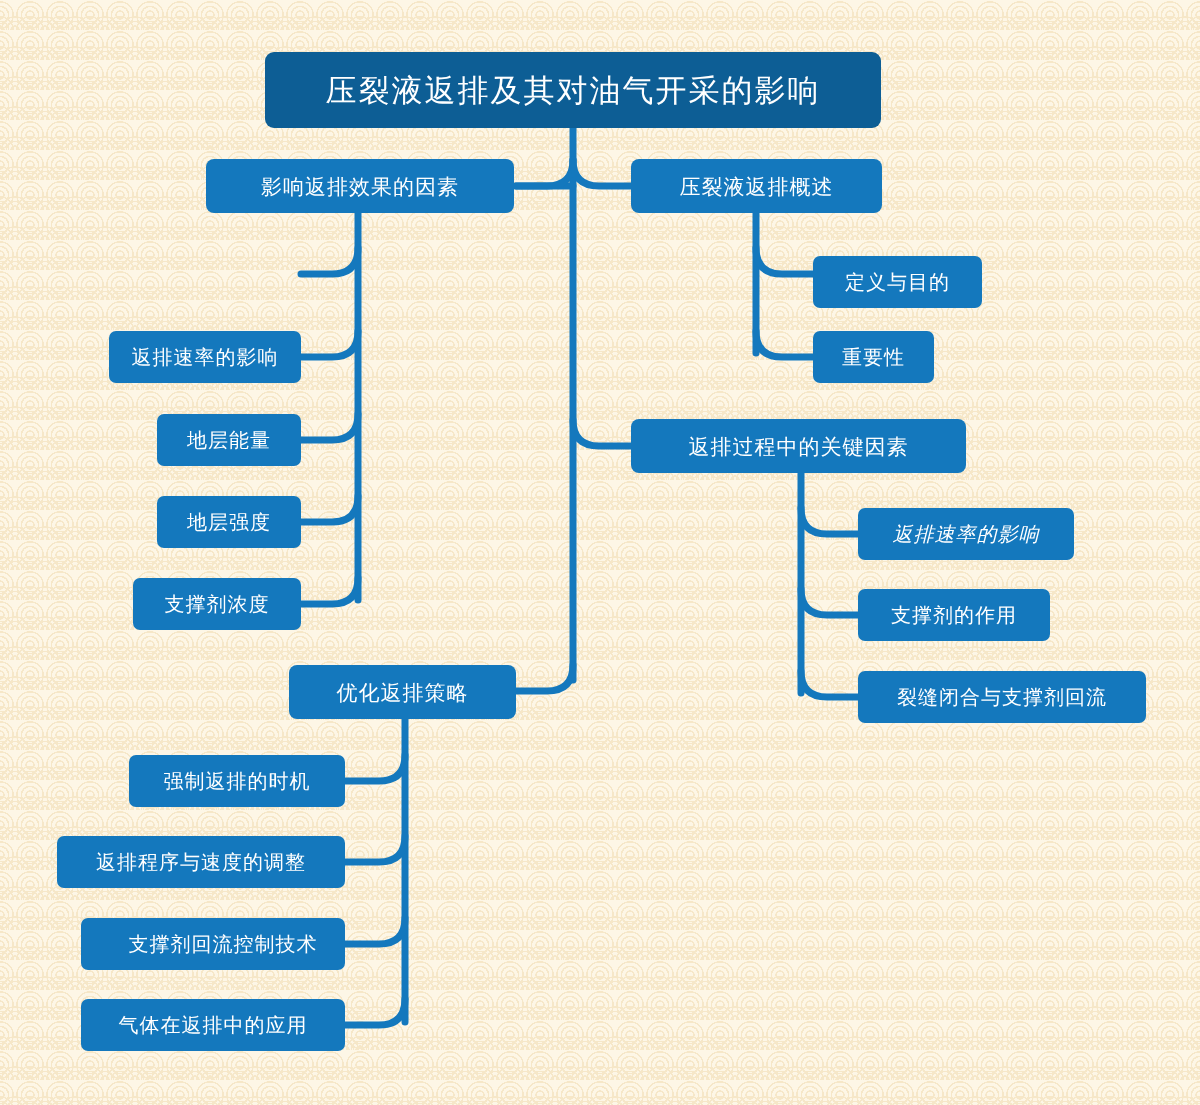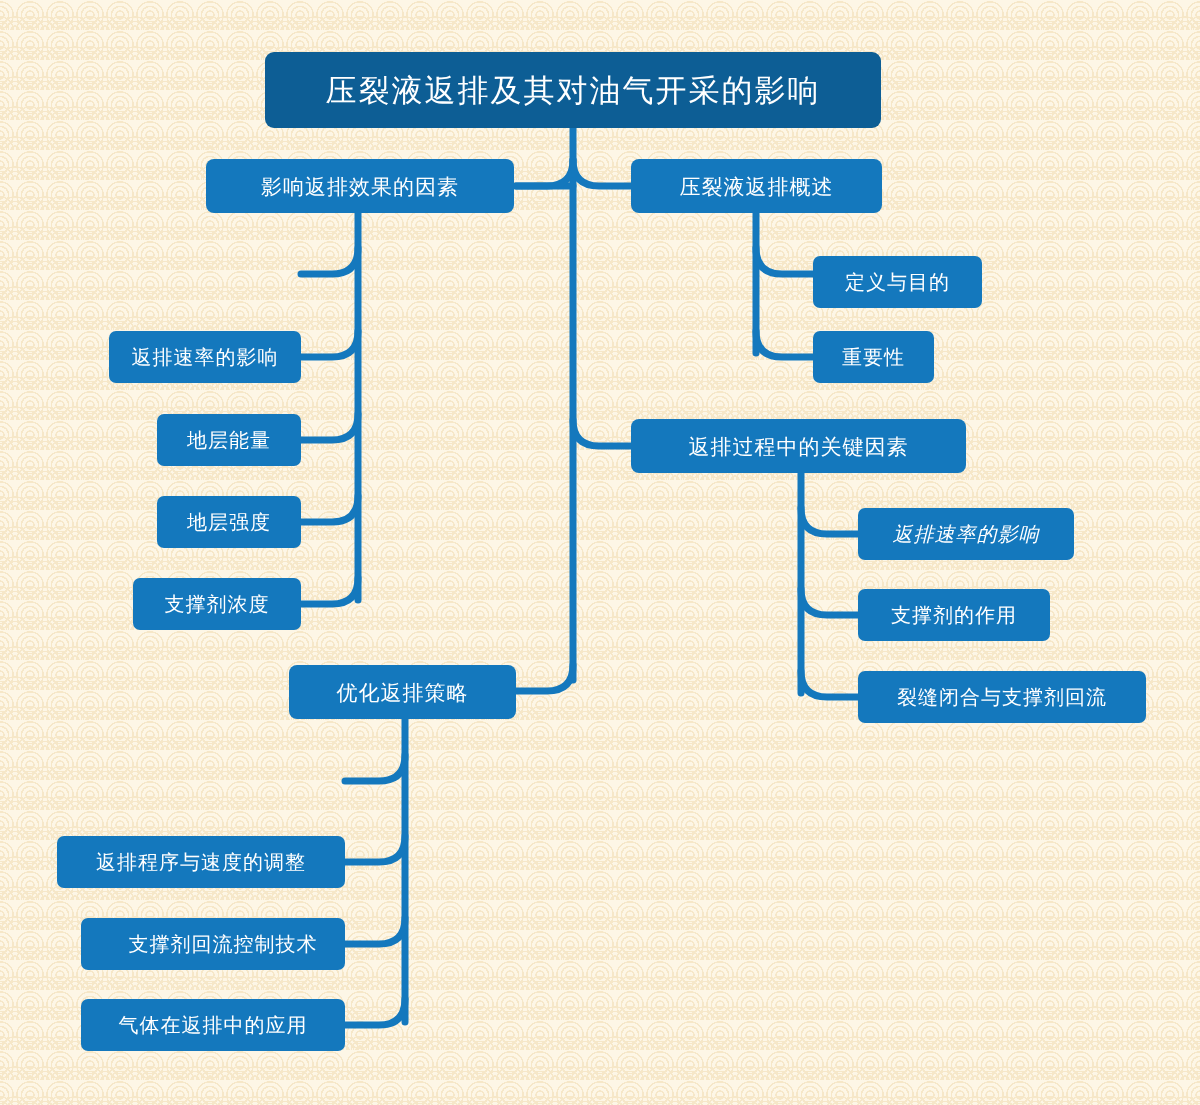--- a/index.html
+++ b/index.html
@@ -143,20 +143,21 @@
   <div class="node branch" style="left:631px; top:419px; width:335px; height:54px;">返排过程中的关键因素</div>
 
   <div class="node leaf" style="left:858px; top:508px; width:216px; height:52px;font-style:italic;">返排速率的影响</div>
 
   <div class="node leaf" style="left:858px; top:589px; width:192px; height:52px;">支撑剂的作用</div>
 
   <div class="node leaf" style="left:858px; top:671px; width:288px; height:52px;">裂缝闭合与支撑剂回流</div>
 
   <div class="node branch" style="left:289px; top:665px; width:227px; height:54px;">优化返排策略</div>
 
+  <div class="node leaf" style="left:129px; top:755px; width:216px; height:52px;">强制返排的时机</div>
 
   <div class="node leaf" style="left:57px; top:836px; width:288px; height:52px;">返排程序与速度的调整</div>
 
   <div class="node leaf" style="left:81px; top:918px; width:264px; height:52px;padding-left:20px;">支撑剂回流控制技术</div>
 
   <div class="node leaf" style="left:81px; top:999px; width:264px; height:52px;">气体在返排中的应用</div>
 
 </div>
 
 </body></html>

